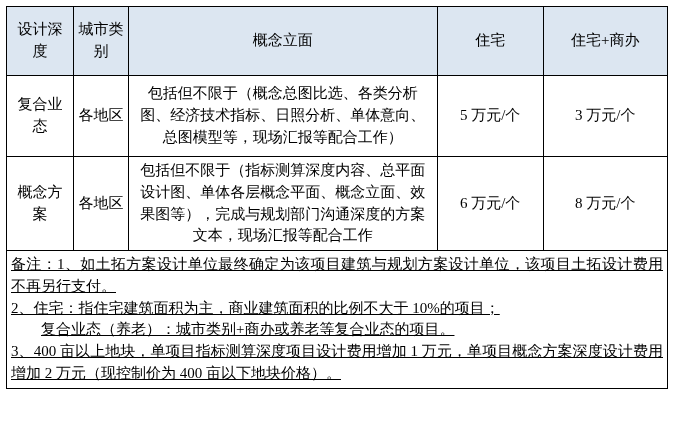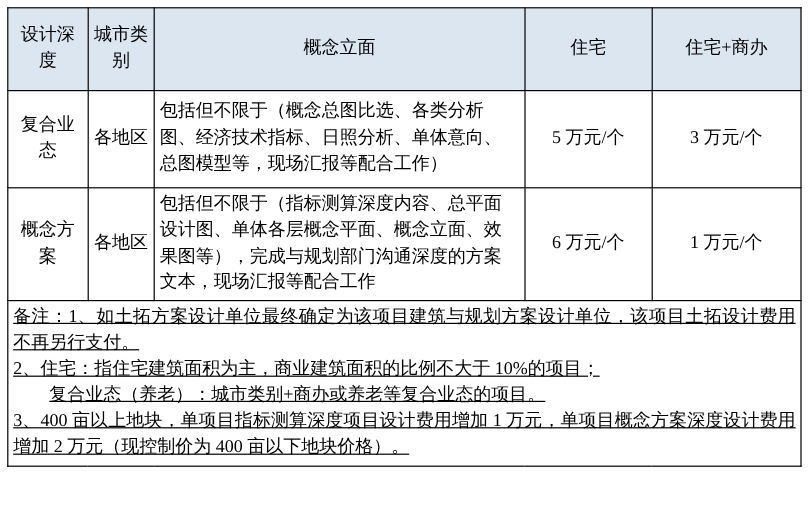--- a/index.html
+++ b/index.html
@@ -46,20 +46,21 @@
   .col-res   { width: 92px; }
   .col-resbiz{ width: 108px; }
 
   tbody td {
     background: #ffffff;
   }
   td.center {
     text-align: center;
   }
   td.content-cell {
+    text-align: center;
     line-height: 1.6;
   }
   tr.row-body td {
     height: 74px;
   }
   .notes-cell {
     padding: 6px 8px 8px 8px;
     font-size: 15px;
     line-height: 1.62;
     text-align: justify;
@@ -98,21 +99,21 @@
         <td class="center">各地区</td>
         <td class="content-cell">包括但不限于（概念总图比选、各类分析图、经济技术指标、日照分析、单体意向、总图模型等，现场汇报等配合工作）</td>
         <td class="center">5 万元/个</td>
         <td class="center">3 万元/个</td>
       </tr>
       <tr class="row-body">
         <td class="center">概念方案</td>
         <td class="center">各地区</td>
         <td class="content-cell">包括但不限于（指标测算深度内容、总平面设计图、单体各层概念平面、概念立面、效果图等），完成与规划部门沟通深度的方案文本，现场汇报等配合工作</td>
         <td class="center">6 万元/个</td>
-        <td class="center">1 万元/个</td>
+        <td class="center">8 万元/个</td>
       </tr>
       <tr>
         <td class="notes-cell" colspan="5">
           <p class="indent-1">备注：1、如土拓方案设计单位最终确定为该项目建筑与规划方案设计单位，该项目土拓设计费用不再另行支付。</p>
           <p class="indent-1">2、住宅：指住宅建筑面积为主，商业建筑面积的比例不大于 10%的项目；</p>
           <p class="indent-2">复合业态（养老）：城市类别+商办或养老等复合业态的项目。</p>
           <p class="indent-1">3、400 亩以上地块，单项目指标测算深度项目设计费用增加 1 万元，单项目概念方案深度设计费用增加 2 万元（现控制价为 400 亩以下地块价格）。</p>
         </td>
       </tr>
     </tbody>

